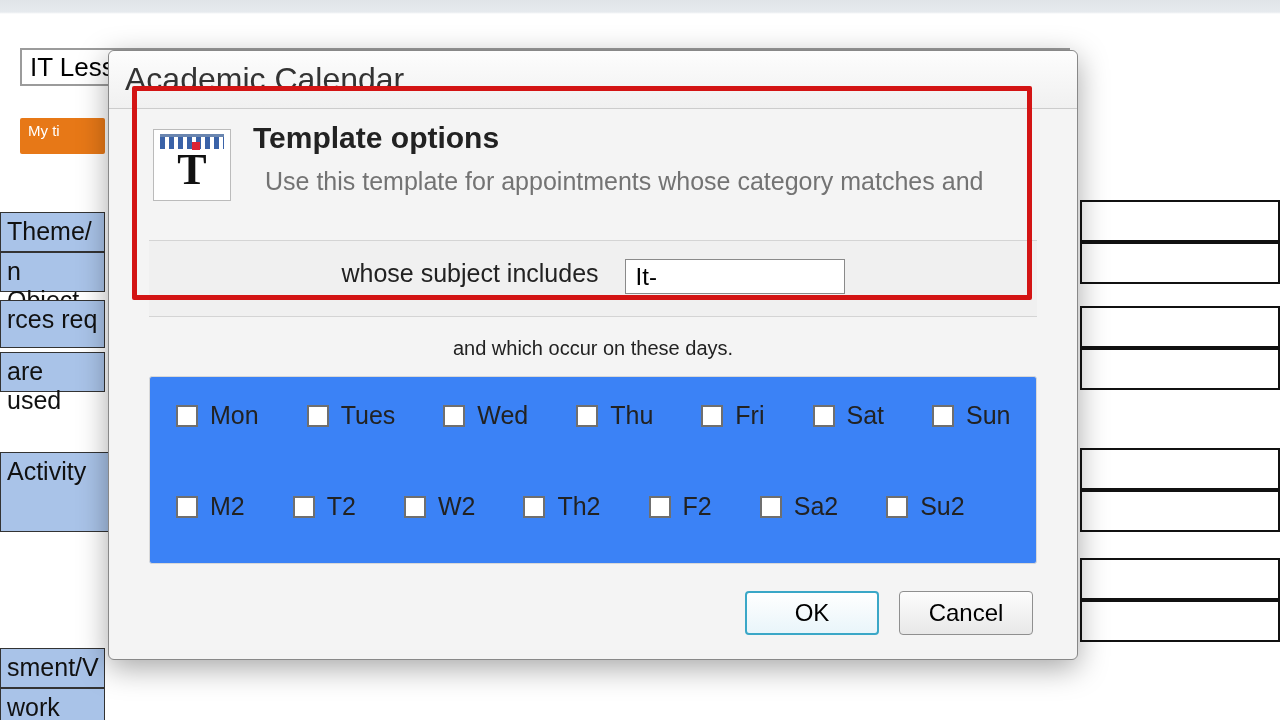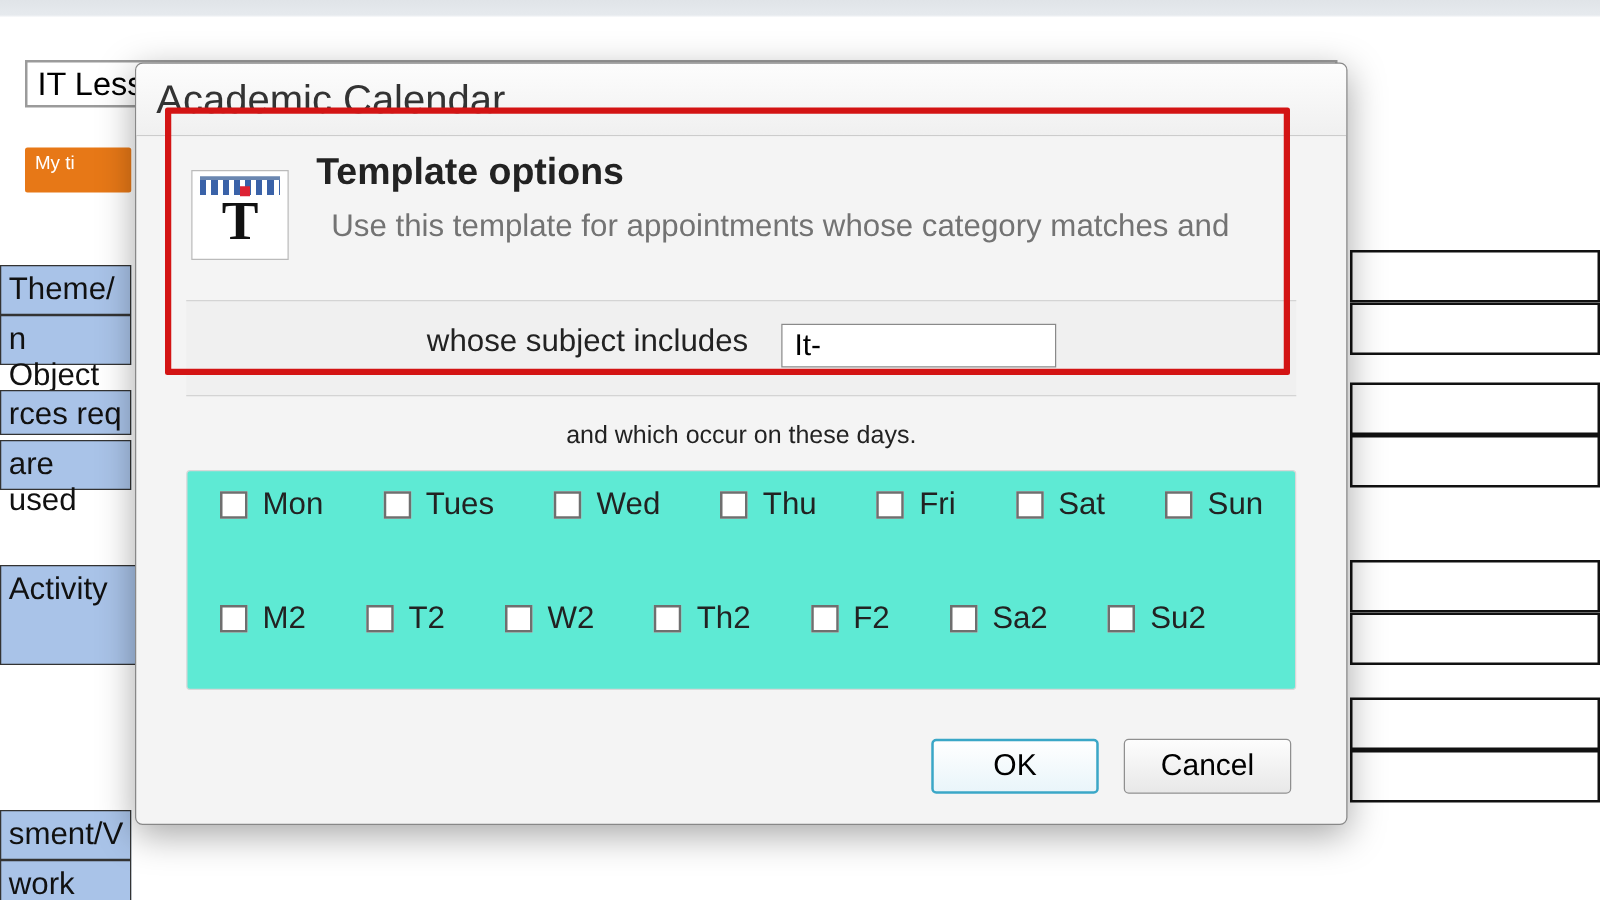--- a/index.html
+++ b/index.html
@@ -48,21 +48,21 @@
   .close-x {
     position:absolute; left:998px; top:56px; width:48px; height:32px;
     border:1px solid #aaa; border-radius:3px; background:linear-gradient(#fafafa,#e9e9e9);
     display:flex; align-items:center; justify-content:center;
     font-size:22px; color:#555; cursor:pointer;
   }
 
   .dialog-body { position:absolute; left:40px; right:40px; top:60px; bottom:20px; }
 
   .header-block {
-    display:flex; align-items:flex-end; gap:22px; padding:10px 4px;
+    display:flex; align-items:center; gap:22px; padding:10px 4px;
   }
   .tmpl-icon {
     width:78px; height:72px; background:#fff; border:1px solid #bbb; position:relative;
     flex:0 0 auto;
   }
   .tmpl-icon::before{
     content:""; position:absolute; left:6px; right:6px; top:4px; height:12px;
     background:repeating-linear-gradient(90deg,#3a62a8 0 5px,#fff 5px 9px);
     border-top:3px solid #6a86b0;
   }
@@ -82,22 +82,22 @@
     font-size:25px;
   }
   .subject-row input {
     width:220px; height:35px; font-size:24px; padding:2px 10px;
     border:1px solid #8a8a8a; background:#fff;
   }
 
   .days-caption { text-align:center; font-size:20px; margin:20px 0 16px; color:#222;}
 
   .days-panel {
-    border:1px solid #d8d8d8; border-radius:3px; background:#5eead4;
-    padding:12px 26px 42px 26px;
+    border:1px solid #d8d8d8; border-radius:3px; background:#3b82f6;
+    padding:24px 26px 42px 26px;
   }
   .days-row { display:flex; gap:48px; flex-wrap:nowrap; margin-bottom:62px;}
   .days-row:last-child{ margin-bottom:0;}
   .day-item { display:flex; align-items:center; gap:12px; font-size:25px; color:#222;}
   .chk {
     width:22px; height:22px; border:2px solid #6f6f6f; background:#fff; display:inline-block;
   }
 
   .dlg-buttons {
     position:absolute; right:4px; bottom:4px; display:flex; gap:20px;
@@ -127,21 +127,21 @@
 <body>
 
 <input class="bg-input" value="IT Less" style="">
 <div class="close-x">
     <span>✕</span>
   </div>
 <div class="bg-tab">My ti</div>
 
 <div class="bg-col" style="top:212px;height:40px">Theme/</div>
 <div class="bg-col" style="top:252px;height:40px">n Object</div>
-<div class="bg-col" style="top:312px;height:36px">rces req</div>
+<div class="bg-col" style="top:300px;height:48px">rces req</div>
 <div class="bg-col" style="top:352px;height:40px">are used</div>
 <div class="bg-col" style="top:452px;height:80px;width:225px">Activity</div>
 <div class="bg-col" style="top:648px;height:40px">sment/V</div>
 <div class="bg-col" style="top:688px;height:40px">work</div>
 
 <div class="bg-rowcell" style="top:200px"></div>
 <div class="bg-rowcell" style="top:242px"></div>
 <div class="bg-rowcell" style="top:306px"></div>
 <div class="bg-rowcell" style="top:348px"></div>
 <div class="bg-rowcell" style="top:448px"></div>

